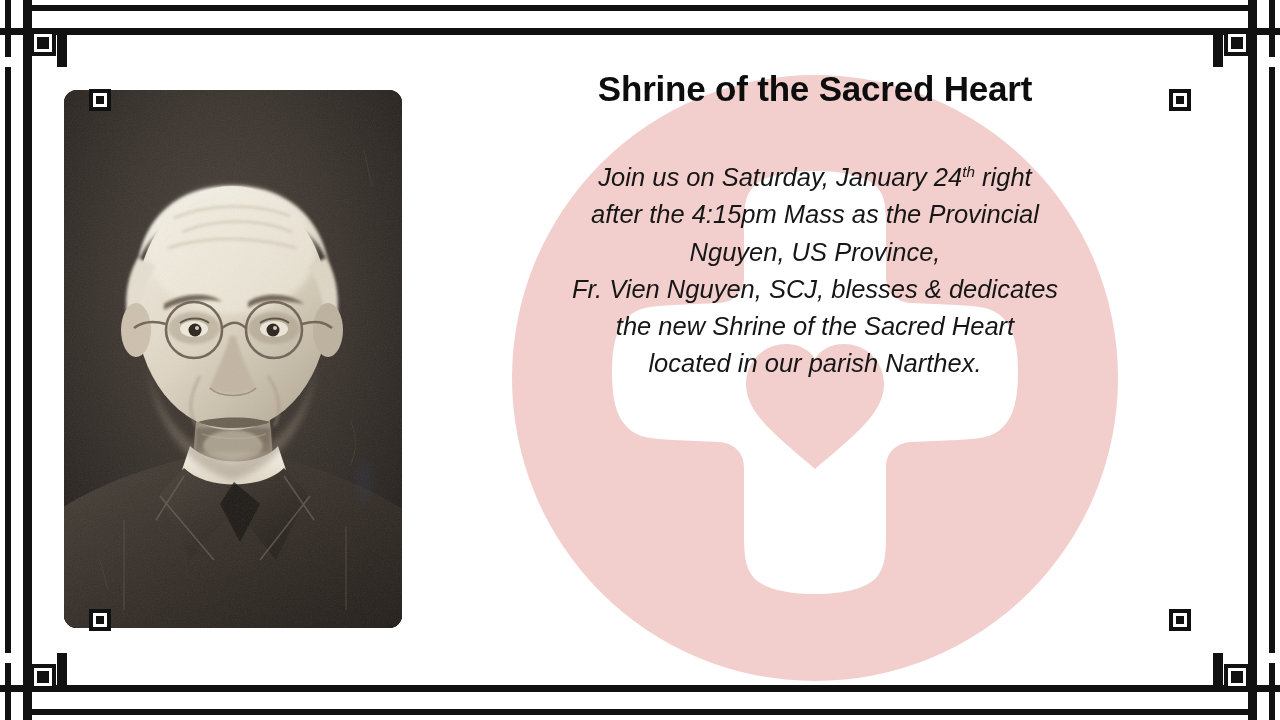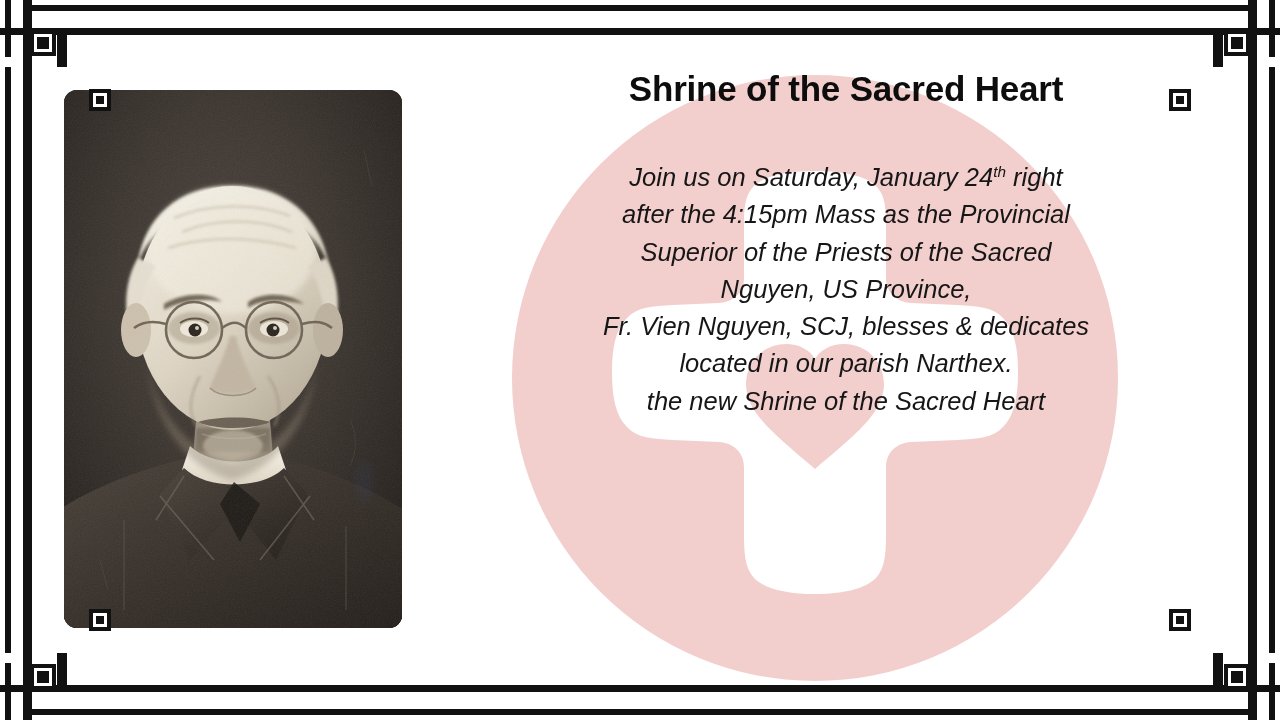--- a/index.html
+++ b/index.html
@@ -60,21 +60,21 @@
   .emblem {
     position:absolute;
     left:512px; top:75px;
     width:606px; height:606px;
   }
   .emblem svg { display:block; width:100%; height:100%; }
 
   
   .text-col {
     position:absolute;
-    left:553px; top:62px;
+    left:522px; top:62px;
     width:586px;
     text-align:center;
   }
   .title {
     font-size:35px;
     font-weight:bold;
     line-height:1.52;
     color:#0d0d0d;
     letter-spacing:-0.2px;
   }
@@ -273,25 +273,24 @@
     </svg>
   </div>
 
   <div class="text-col">
     <h1 class="title">
       <span class="line">Shrine of the Sacred Heart</span>
     </h1>
     <div class="body">
       <span class="line"><span>Join us on Saturday, January 24</span><sup>th</sup><span> right</span></span>
       <span class="line">after the 4:15pm Mass as the Provincial</span>
-      <span class="line">Superior of the Priests of the Sacred</span>
       <span class="line">Nguyen, US Province,</span>
       <span class="line">Fr. Vien Nguyen, SCJ, blesses &amp; dedicates</span>
+      <span class="line">the new Shrine of the Sacred Heart</span>
       <span class="line">located in our parish Narthex.</span>
-      <span class="line">the new Shrine of the Sacred Heart</span>
     </div>
   </div>
 
   <div class="frame-layer">
 
     <div class="bar bar-top-thin"></div>
     <div class="bar bar-bot-thin"></div>
     <div class="bar bar-left-thin"></div>
     <div class="bar bar-right-thin"></div>
     <div class="bar bar-top-thick"></div>

